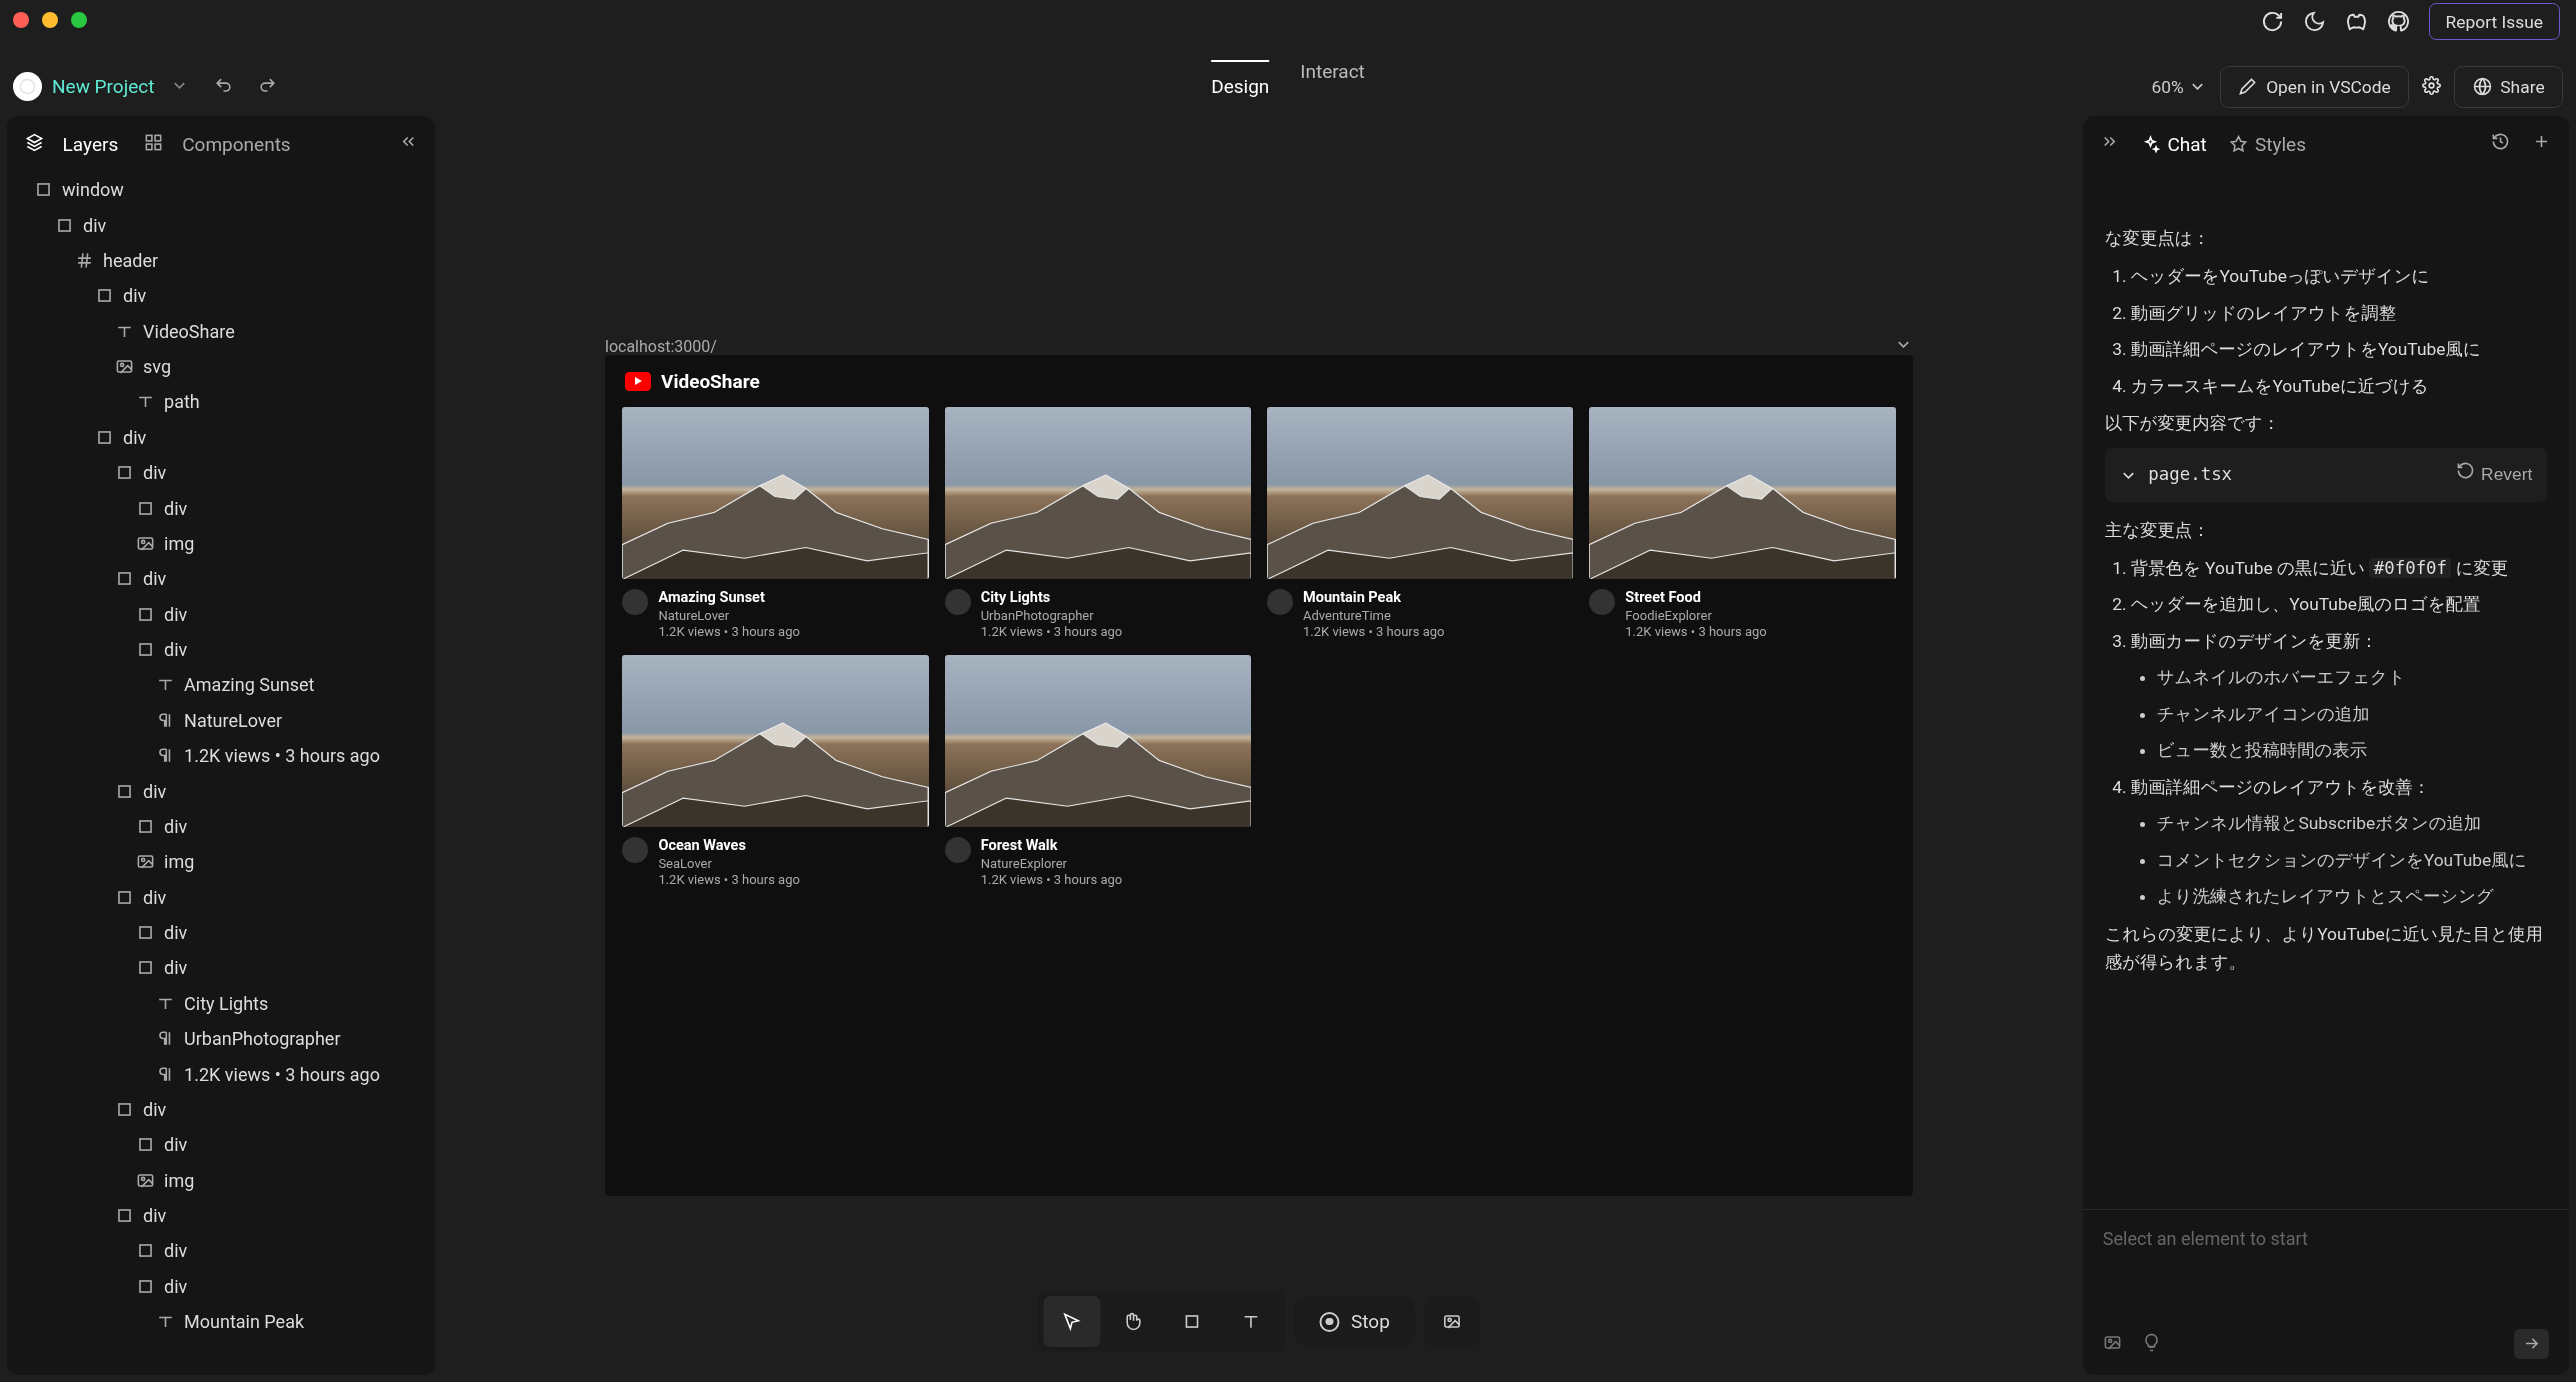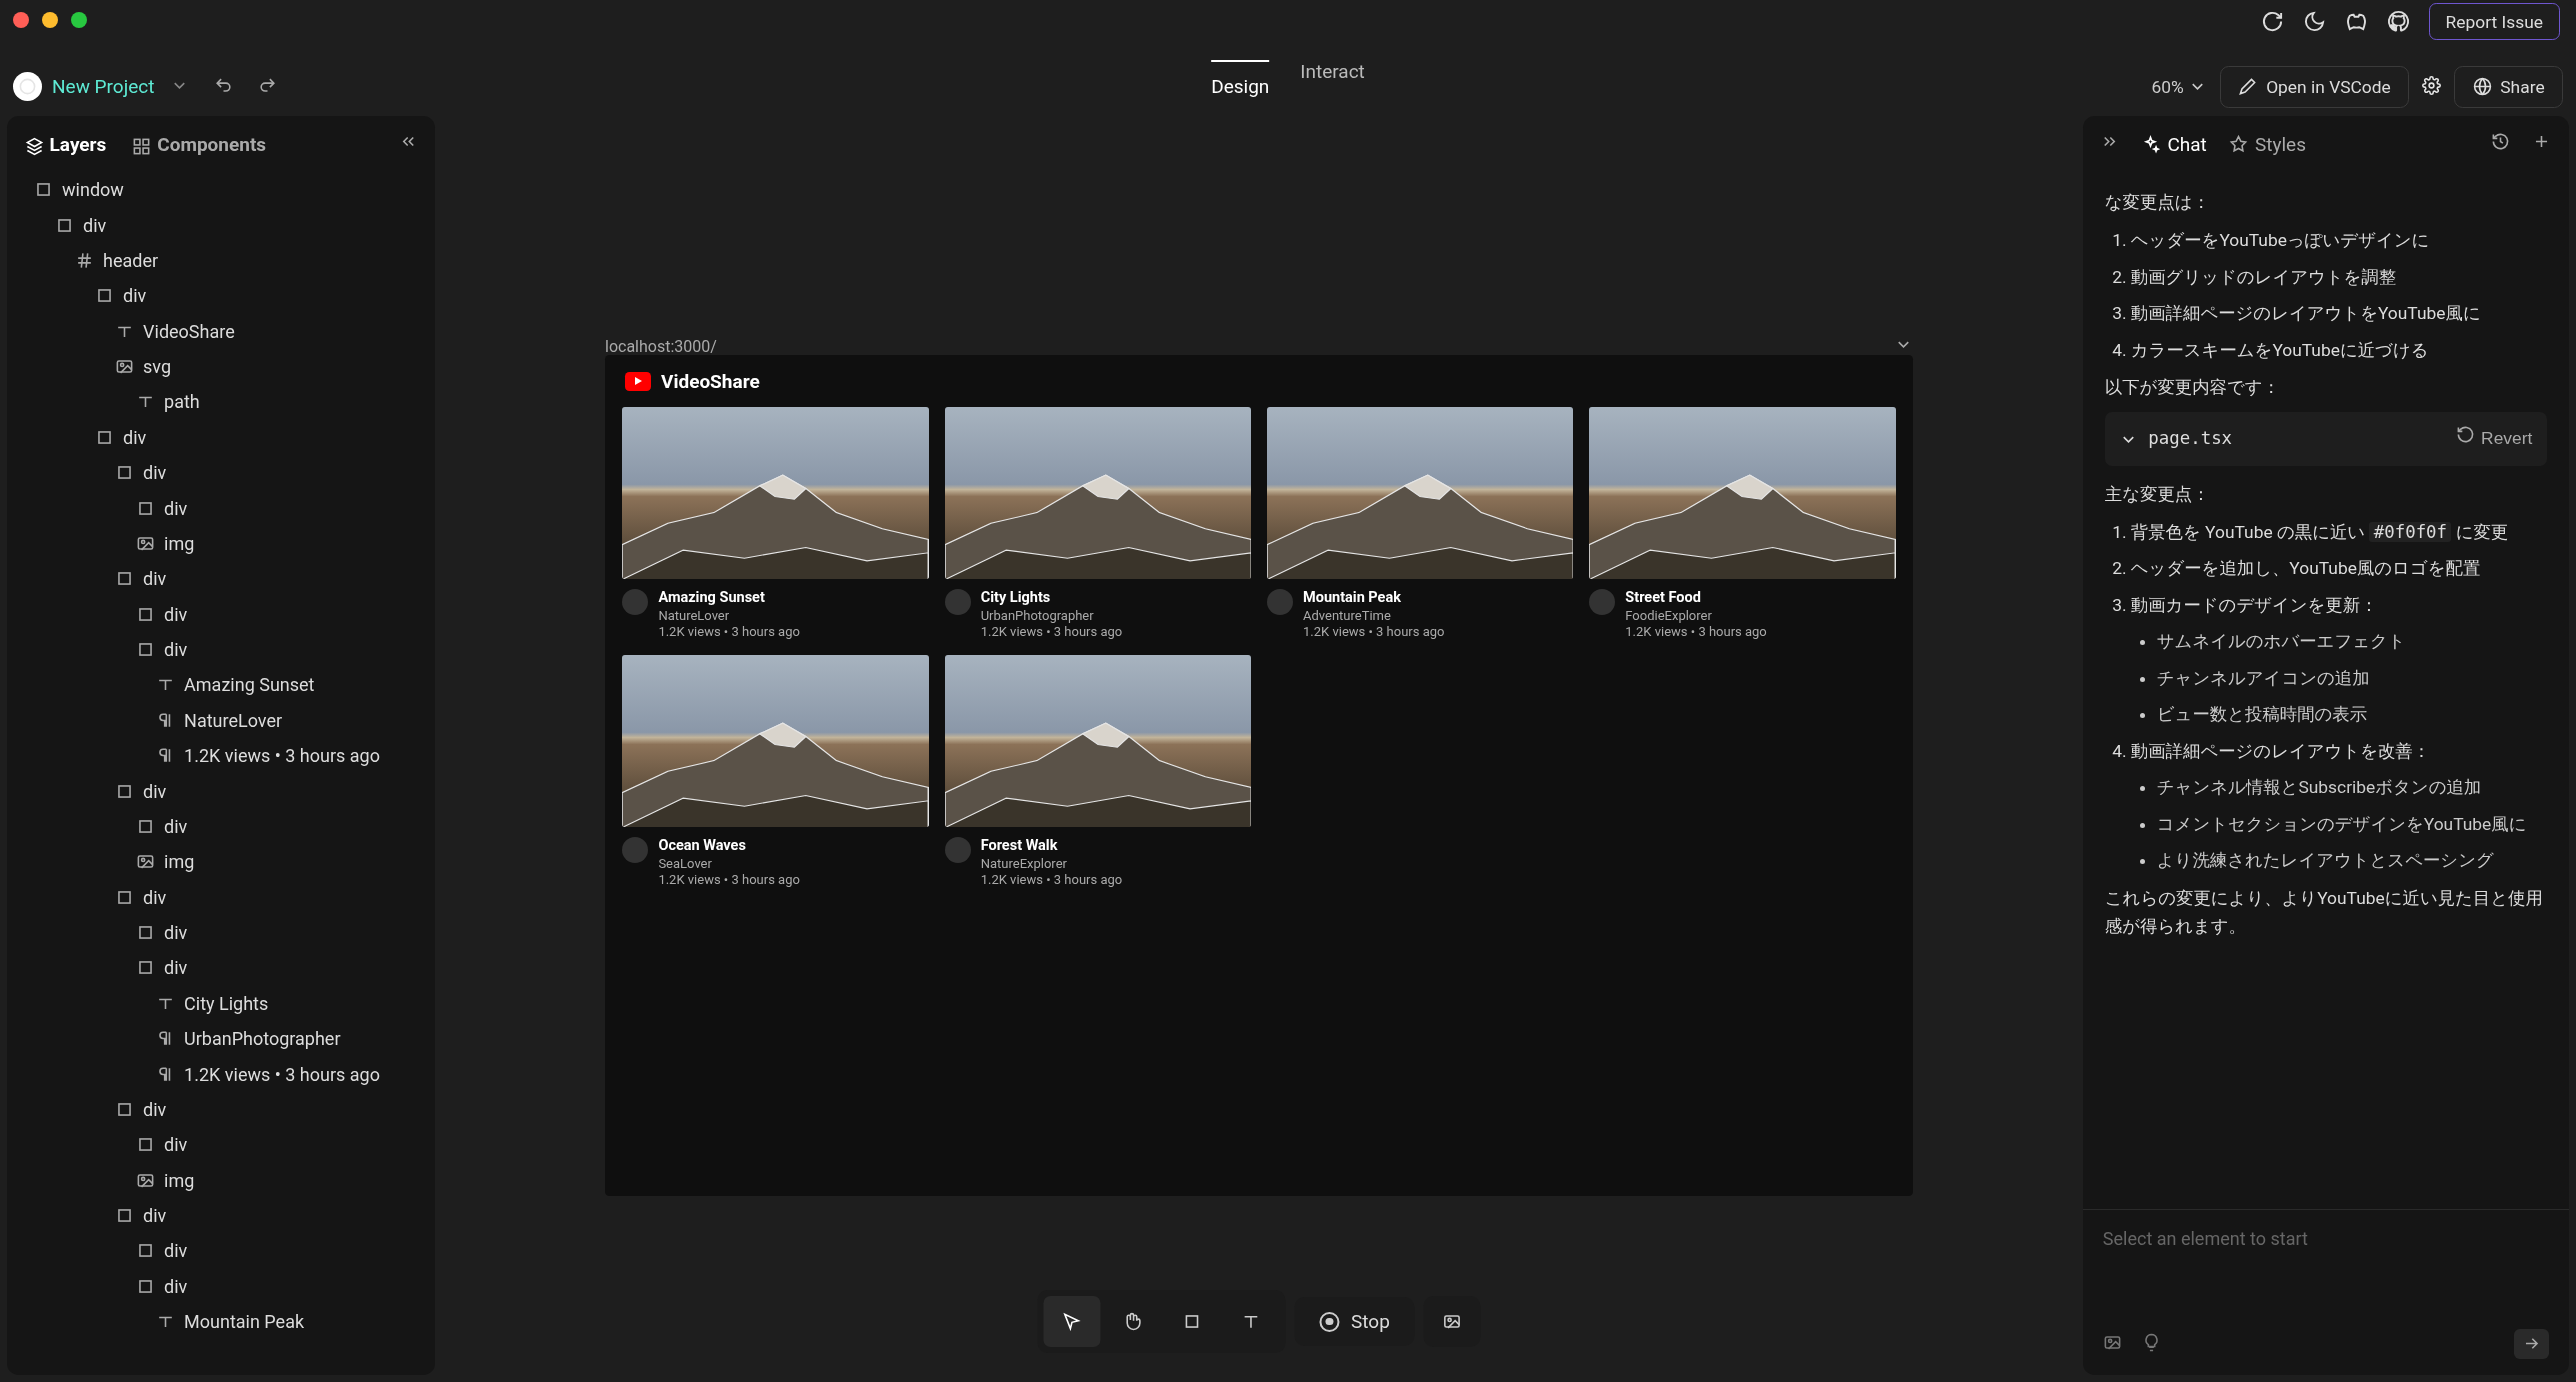--- a/index.html
+++ b/index.html
@@ -39,21 +39,21 @@
 .right-cluster { margin-left: auto; display: flex; align-items: center; gap: 13px; }
 .zoom { font-size: 17.4px; color: #ccc; cursor: pointer; display: flex; align-items: center; gap: 4.3px; }
 .pill-btn { border: 1.4px solid #3a3a3a; border-radius: 8.7px; padding: 10px 17.4px; display: flex; align-items: center; gap: 8.7px; font-size: 17.4px; color: #ddd; cursor: pointer; background: transparent; }
 
 
 .left-panel {
   position: absolute; top: 116px; left: 7.2px; bottom: 7.2px; width: 428px;
   background: #151515; border-radius: 11.6px; overflow: hidden;
 }
 .panel-tabs { display: flex; align-items: center; gap: 26px; padding: 16px 17.4px; font-size: 19px; }
-.panel-tabs .ptab { display: flex; align-items: flex-end; gap: 6px; color: #aaa; cursor: pointer; font-weight: bold; }
+.panel-tabs .ptab { display: flex; align-items: flex-start; gap: 19px; color: #aaa; cursor: pointer; }
 .panel-tabs .ptab.active { color: #fff; }
 .panel-tabs .collapse { margin-left: auto; color: #aaa; cursor: pointer; }
 
 .tree { padding: 0 7.2px 7.2px 7.2px; overflow-y: auto; height: calc(100% - 55px); }
 .tree-row { display: flex; align-items: center; gap: 8.7px; padding: 7.2px 5.8px; border-radius: 5.8px; color: #ddd; cursor: pointer; font-size: 18px; }
 .tree-ico { width: 19px; display: inline-flex; justify-content: center; color: #aaa; }
 .ind-1 { padding-left: 20px; }
 .ind-2 { padding-left: 41px; }
 .ind-3 { padding-left: 61px; }
 .ind-4 { padding-left: 81px; }
@@ -98,21 +98,21 @@
 .tool-btn { width: 57px; height: 51px; display: flex; align-items: center; justify-content: center; border-radius: 7.2px; color: #ccc; cursor: pointer; font-size: 20px; }
 .tool-btn.active { background: #2a2a2a; color: #fff; }
 .stop-pill { background: #1b1b1b; border-radius: 10px; padding: 13px 25px; display: flex; align-items: center; gap: 11.6px; font-size: 19px; color: #ddd; cursor: pointer; }
 .stop-dot { width: 20px; height: 20px; border: 2.2px solid #ccc; border-radius: 50%; display: flex; align-items: center; justify-content: center; }
 .stop-dot::after { content: ""; width: 7.2px; height: 7.2px; background: #ccc; border-radius: 50%; }
 .tool-square { background: #1b1b1b; border-radius: 10px; width: 57px; height: 51px; display: flex; align-items: center; justify-content: center; color: #ccc; cursor: pointer; }
 
 
 .right-panel {
   position: absolute; top: 116px; right: 7.2px; bottom: 7.2px; width: 486px;
-  background: #151515; border-radius: 11.6px; display: flex; flex-direction: column;
+  background: #151515; border-radius: 11.6px; display: flex; flex-direction: column; gap: 36px;
 }
 .rpanel-tabs { display: flex; align-items: center; gap: 22px; padding: 16px 17.4px; font-size: 19px; }
 .rpanel-tabs .ptab { display: flex; align-items: center; gap: 7.2px; color: #aaa; cursor: pointer; }
 .rpanel-tabs .ptab.active { color: #fff; }
 .rpanel-tabs .spacer { flex: 1; }
 .rpanel-tabs .ico { color: #aaa; cursor: pointer; }
 
 .chat-body { flex: 1; overflow-y: auto; padding: 7.2px 22px 7.2px 22px; font-size: 17.4px; line-height: 1.6; color: #ddd; }
 .chat-body ol { padding-left: 26px; margin: 10px 0; }
 .chat-body ul { padding-left: 26px; margin: 7.2px 0; list-style: disc; color: #ccc; }

